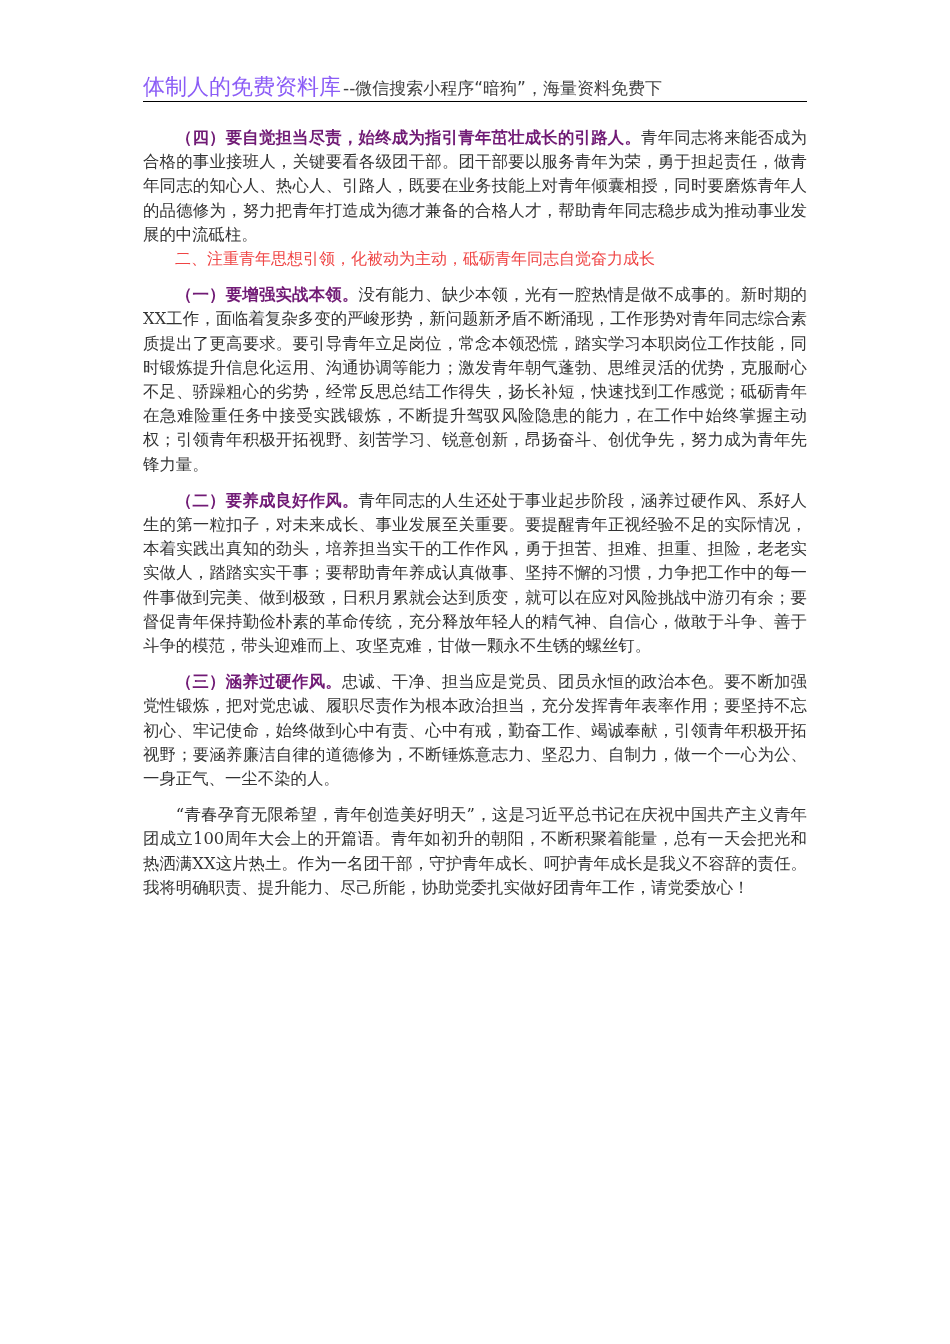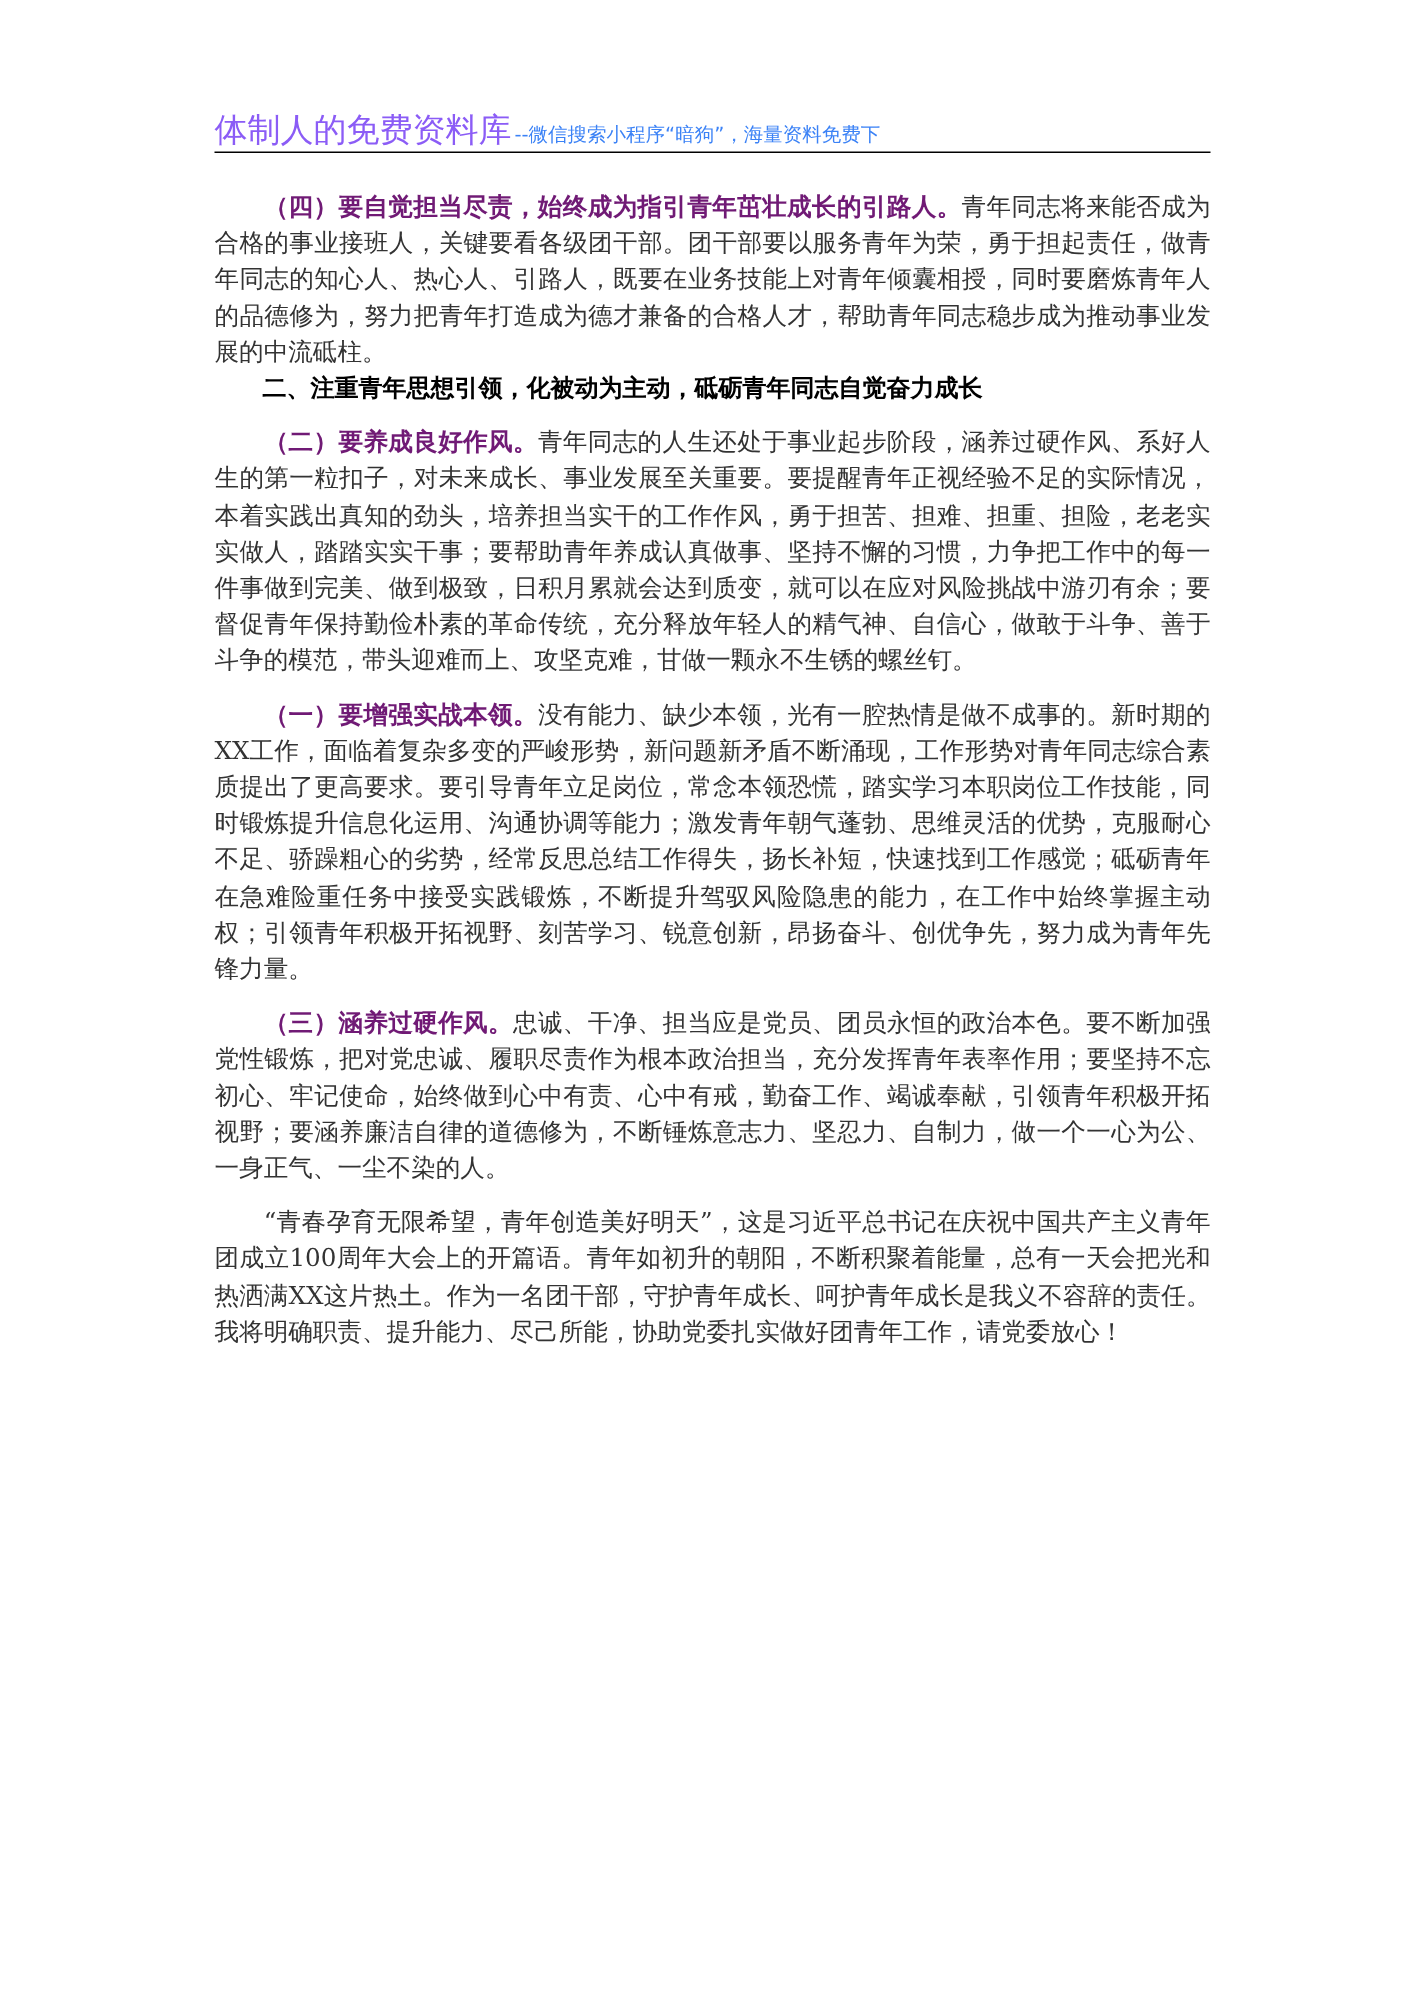--- a/index.html
+++ b/index.html
@@ -23,22 +23,22 @@
       height: 30px;
       white-space: nowrap;
       font-family: "DejaVu Sans", "Liberation Sans", sans-serif;
     }
     .header .brand {
       color: #8b5cf6;
       font-size: 22px;
       letter-spacing: 0px;
     }
     .header .tagline {
-      color: #3b82f6;
-      font-size: 13px;
+      color: #404040;
+      font-size: 17px;
       margin-left: 2px;
     }
     .header-rule {
       position: absolute;
       left: 143px;
       top: 101px;
       width: 664px;
       height: 1px;
       background: #000000;
     }
@@ -56,44 +56,44 @@
       text-indent: 2em;
     }
     .content p.gap {
       margin-top: 12px;
     }
     .content b {
       font-weight: bold;
       color: #701a75;
     }
     .content .heading {
-      font-weight: bold;
-      color: #000000;
+      font-weight: normal;
+      color: #ef4444;
       font-family: "DejaVu Sans", "Liberation Sans", sans-serif;
       font-size: 16px;
     }
   </style>
 </head>
 <body>
 
 <div class="header">
   <span class="brand">体制人的免费资料库</span><span class="tagline">--微信搜索小程序“暗狗”，海量资料免费下</span>
 </div>
 <div class="header-rule"></div>
 
 <div class="content">
   <p>
     <b>（四）要自觉担当尽责，始终成为指引青年茁壮成长的引路人。</b><span>青年同志将来能否成为合格的事业接班人，关键要看各级团干部。团干部要以服务青年为荣，勇于担起责任，做青年同志的知心人、热心人、引路人，既要在业务技能上对青年倾囊相授，同时要磨炼青年人的品德修为，努力把青年打造成为德才兼备的合格人才，帮助青年同志稳步成为推动事业发展的中流砥柱。</span>
   </p>
   <p class="heading">二、注重青年思想引领，化被动为主动，砥砺青年同志自觉奋力成长</p>
   <p class="gap">
-    <b>（二）要养成良好作风。</b><span>青年同志的人生还处于事业起步阶段，涵养过硬作风、系好人生的第一粒扣子，对未来成长、事业发展至关重要。要提醒青年正视经验不足的实际情况，本着实践出真知的劲头，培养担当实干的工作作风，勇于担苦、担难、担重、担险，老老实实做人，踏踏实实干事；要帮助青年养成认真做事、坚持不懈的习惯，力争把工作中的每一件事做到完美、做到极致，日积月累就会达到质变，就可以在应对风险挑战中游刃有余；要督促青年保持勤俭朴素的革命传统，充分释放年轻人的精气神、自信心，做敢于斗争、善于斗争的模范，带头迎难而上、攻坚克难，甘做一颗永不生锈的螺丝钉。</span>
+    <b>（一）要增强实战本领。</b><span>没有能力、缺少本领，光有一腔热情是做不成事的。新时期的XX工作，面临着复杂多变的严峻形势，新问题新矛盾不断涌现，工作形势对青年同志综合素质提出了更高要求。要引导青年立足岗位，常念本领恐慌，踏实学习本职岗位工作技能，同时锻炼提升信息化运用、沟通协调等能力；激发青年朝气蓬勃、思维灵活的优势，克服耐心不足、骄躁粗心的劣势，经常反思总结工作得失，扬长补短，快速找到工作感觉；砥砺青年在急难险重任务中接受实践锻炼，不断提升驾驭风险隐患的能力，在工作中始终掌握主动权；引领青年积极开拓视野、刻苦学习、锐意创新，昂扬奋斗、创优争先，努力成为青年先锋力量。</span>
   </p>
   <p class="gap">
-    <b>（一）要增强实战本领。</b><span>没有能力、缺少本领，光有一腔热情是做不成事的。新时期的XX工作，面临着复杂多变的严峻形势，新问题新矛盾不断涌现，工作形势对青年同志综合素质提出了更高要求。要引导青年立足岗位，常念本领恐慌，踏实学习本职岗位工作技能，同时锻炼提升信息化运用、沟通协调等能力；激发青年朝气蓬勃、思维灵活的优势，克服耐心不足、骄躁粗心的劣势，经常反思总结工作得失，扬长补短，快速找到工作感觉；砥砺青年在急难险重任务中接受实践锻炼，不断提升驾驭风险隐患的能力，在工作中始终掌握主动权；引领青年积极开拓视野、刻苦学习、锐意创新，昂扬奋斗、创优争先，努力成为青年先锋力量。</span>
+    <b>（二）要养成良好作风。</b><span>青年同志的人生还处于事业起步阶段，涵养过硬作风、系好人生的第一粒扣子，对未来成长、事业发展至关重要。要提醒青年正视经验不足的实际情况，本着实践出真知的劲头，培养担当实干的工作作风，勇于担苦、担难、担重、担险，老老实实做人，踏踏实实干事；要帮助青年养成认真做事、坚持不懈的习惯，力争把工作中的每一件事做到完美、做到极致，日积月累就会达到质变，就可以在应对风险挑战中游刃有余；要督促青年保持勤俭朴素的革命传统，充分释放年轻人的精气神、自信心，做敢于斗争、善于斗争的模范，带头迎难而上、攻坚克难，甘做一颗永不生锈的螺丝钉。</span>
   </p>
   <p class="gap">
     <b>（三）涵养过硬作风。</b><span>忠诚、干净、担当应是党员、团员永恒的政治本色。要不断加强党性锻炼，把对党忠诚、履职尽责作为根本政治担当，充分发挥青年表率作用；要坚持不忘初心、牢记使命，始终做到心中有责、心中有戒，勤奋工作、竭诚奉献，引领青年积极开拓视野；要涵养廉洁自律的道德修为，不断锤炼意志力、坚忍力、自制力，做一个一心为公、一身正气、一尘不染的人。</span>
   </p>
   <p class="gap">
     <span>“青春孕育无限希望，青年创造美好明天”，这是习近平总书记在庆祝中国共产主义青年团成立100周年大会上的开篇语。青年如初升的朝阳，不断积聚着能量，总有一天会把光和热洒满XX这片热土。作为一名团干部，守护青年成长、呵护青年成长是我义不容辞的责任。我将明确职责、提升能力、尽己所能，协助党委扎实做好团青年工作，请党委放心！</span>
   </p>
 </div>
 
 </body></html>

